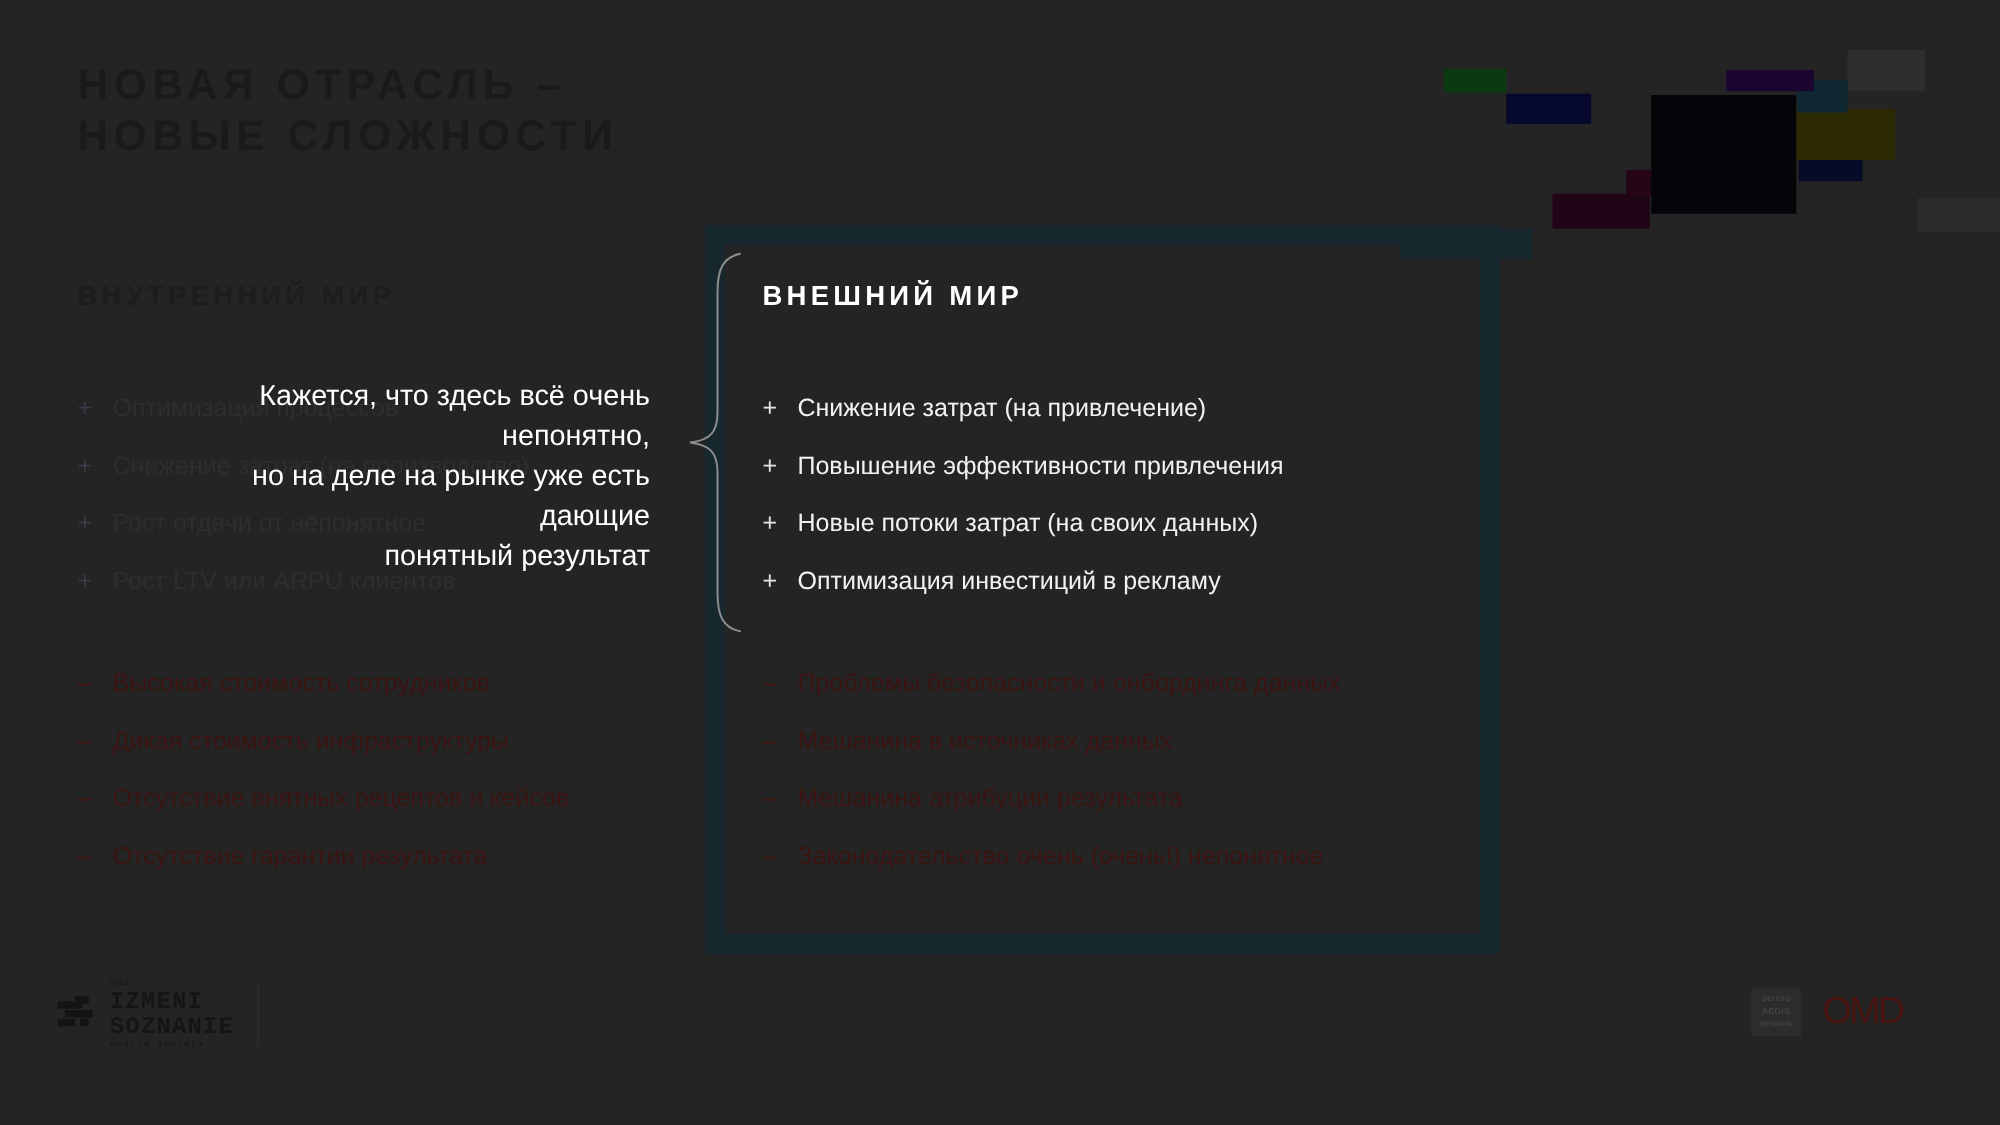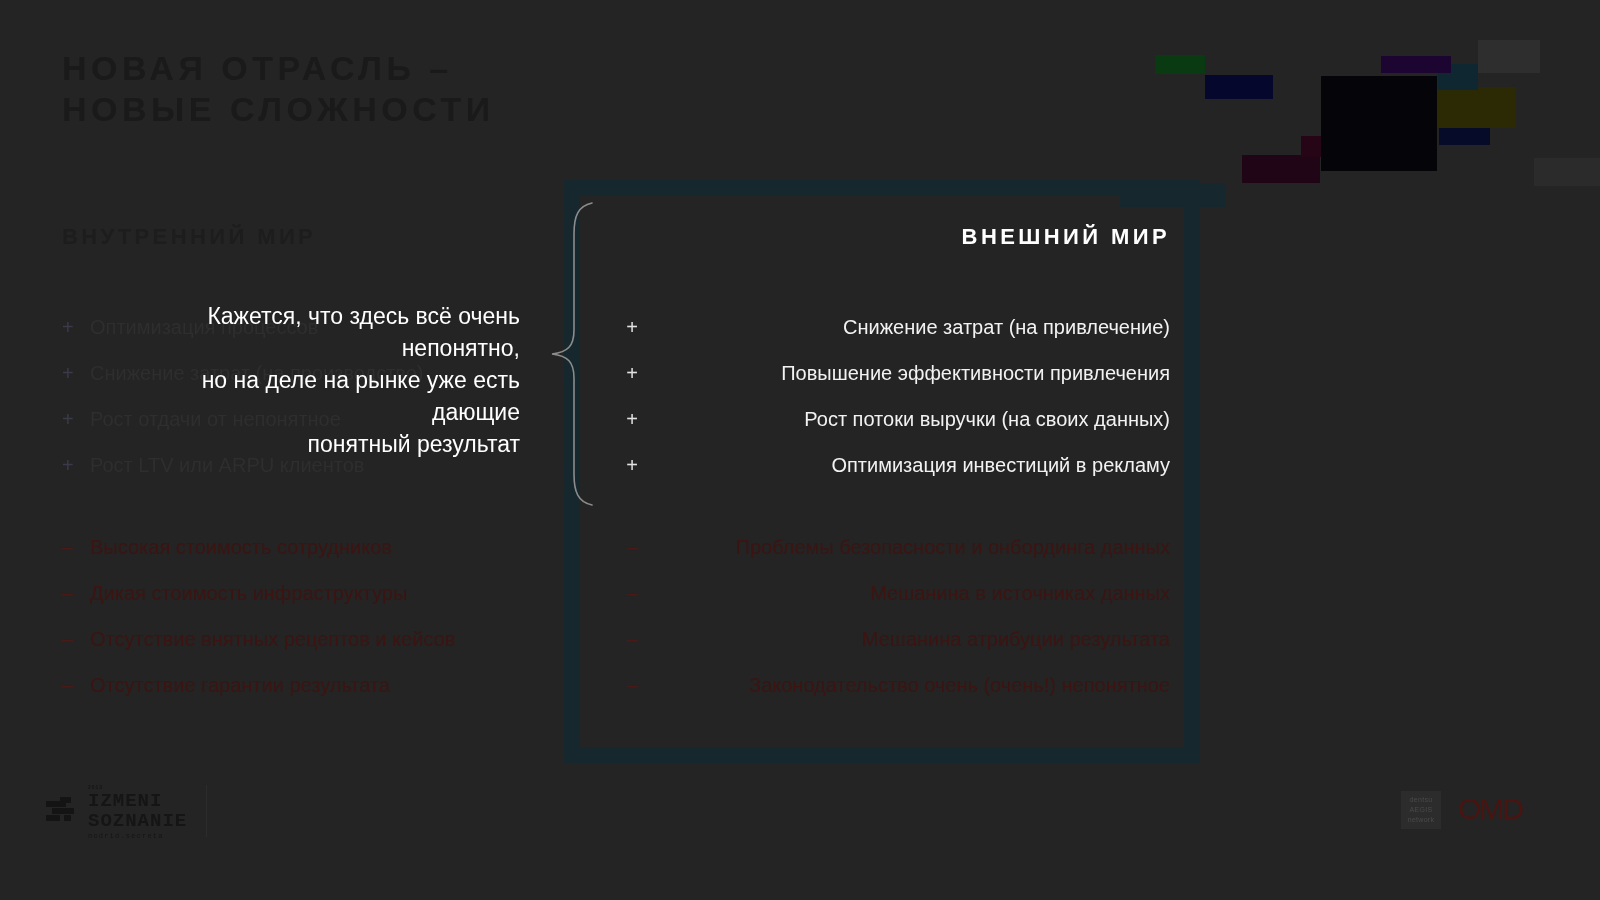--- a/index.html
+++ b/index.html
@@ -53,21 +53,20 @@
     position: absolute;
     left: 62px;
     top: 222px;
     width: 480px;
   }
   .col-right {
     position: absolute;
     left: 610px;
     top: 222px;
     width: 560px;
-    text-align: right;
   }
 
   .col-heading {
     font-size: 22px;
     font-weight: bold;
     letter-spacing: 3.4px;
     margin: 0 0 0 0;
     line-height: 30px;
   }
   .col-heading.dim { color: #1d1d1d; }
@@ -298,21 +297,21 @@
       <div class="bullet pos">
         <span class="sign">+</span>
         <span class="txt">Снижение затрат (на привлечение)</span>
       </div>
       <div class="bullet pos">
         <span class="sign">+</span>
         <span class="txt">Повышение эффективности привлечения</span>
       </div>
       <div class="bullet pos">
         <span class="sign">+</span>
-        <span class="txt">Рост потоки выручки (на своих данных)</span>
+        <span class="txt">Новые потоки затрат (на своих данных)</span>
       </div>
       <div class="bullet pos">
         <span class="sign">+</span>
         <span class="txt">Оптимизация инвестиций в рекламу</span>
       </div>
     </div>
 
     <div class="bullet-group neg">
       <div class="bullet neg">
         <span class="sign">–</span>

